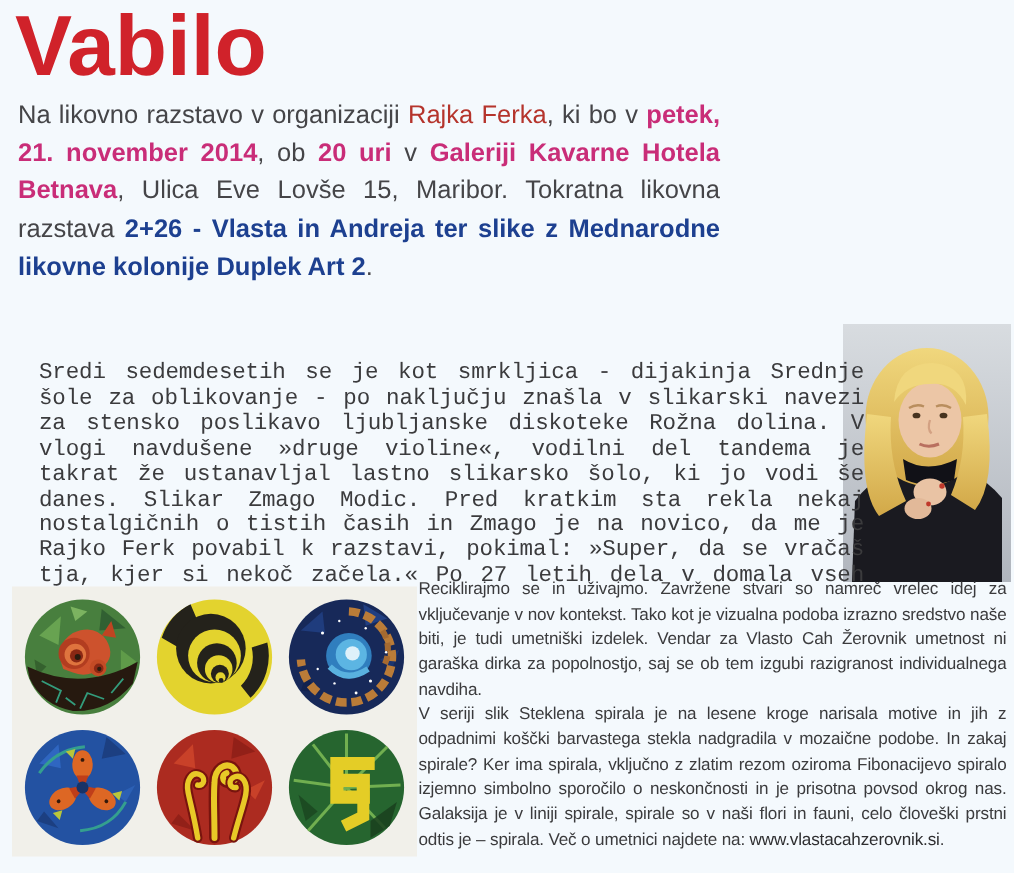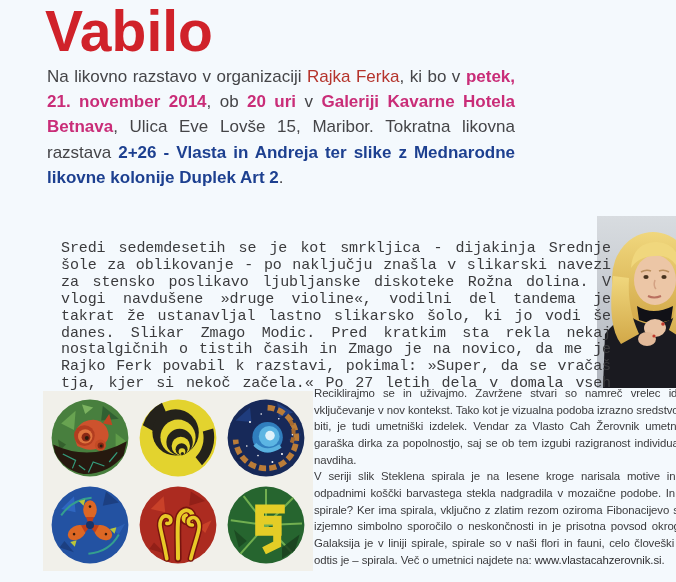--- a/index.html
+++ b/index.html
@@ -6,21 +6,21 @@
     --red:#b5342c; --pink:#c92d78; --blue:#1d4090; --heading-red:#c4312d; --title-red:#d0222a;
     --ink:#3b3b3d;
   }
   html,body{margin:0;padding:0;}
   body{
     width:676px;height:582px;
     background:#f4f9fd;
     font-family:"Liberation Sans", sans-serif;
     position:relative;overflow:hidden;
   }
-  #page{position:absolute;inset:0;width:592px;height:582px;margin-left:35px;}
+  #page{position:absolute;inset:0;width:592px;height:582px;}
   #title{
     position:absolute;left:10px;top:0px;margin:0;
     font-size:57px;line-height:62px;font-weight:bold;color:var(--title-red);
     letter-spacing:0px;
   }
   #intro{
     position:absolute;left:12px;top:64px;width:468px;margin:0;
     font-size:17px;line-height:25.2px;text-align:justify;color:#454548;
   }
   #artist-heading{

